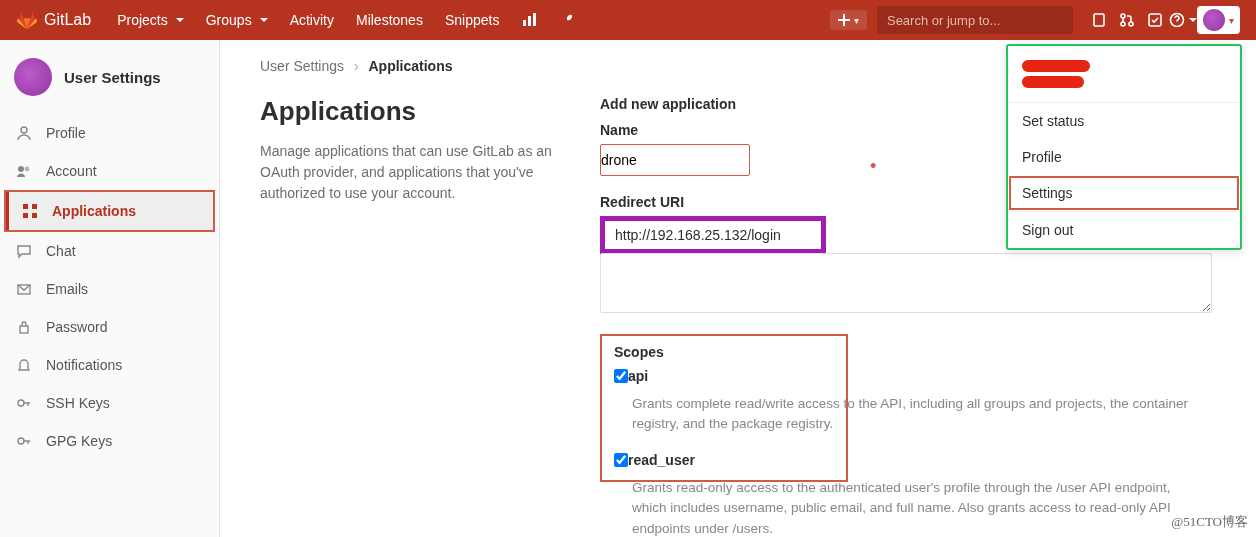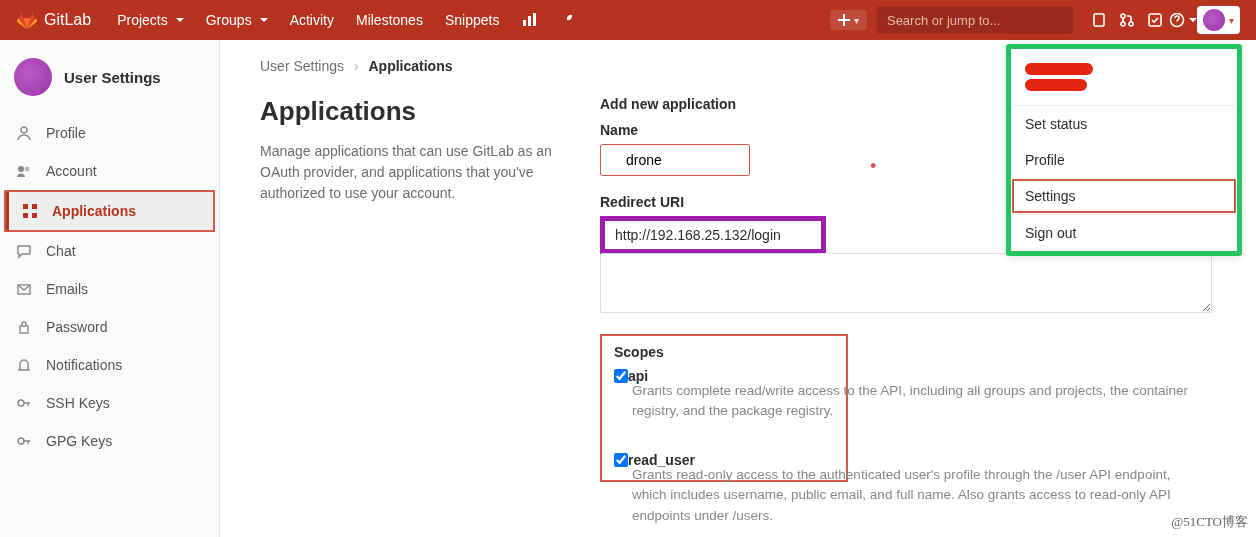--- a/index.html
+++ b/index.html
@@ -40,36 +40,36 @@
 .cols { display: flex; padding: 8px 40px 0 40px; gap: 40px; }
 .left-col { width: 300px; }
 .left-col h1 { font-size: 26px; font-weight: 600; margin-bottom: 14px; color: #2e2e2e; }
 .left-col p { color: #6e6e6e; line-height: 1.5; font-size: 14px; }
 
 .right-col { flex: 1; }
 .section-label { font-weight: 600; color: #2e2e2e; margin-bottom: 10px; display: block; }
 .form-row { margin-bottom: 18px; }
 .field-label { font-weight: 600; font-size: 14px; margin-bottom: 6px; display: block; color: #2e2e2e; }
 .req-dot { color: #d9534f; font-size: 18px; position: relative; top: 6px; }
-.text-input { width: 150px; padding: 7px 25px; border: 1px solid #ccc; border-radius: 2px; font-size: 14px; }
+.text-input { width: 150px; padding: 7px 0; border: 1px solid #ccc; border-radius: 2px; font-size: 14px; }
 .text-input.hl { border: 1px solid #d35a49; }
 .uri-hl { display: inline-block; border: 5px solid #a21caf; padding: 6px 10px 6px 10px; width: 226px; font-size: 14px; color: #2e2e2e; }
 .textarea { width: 612px; height: 60px; border: 1px solid #ddd; border-radius: 2px; resize: both; font-size: 14px; padding: 6px 10px; margin-top: -1px; }
 .hint { color: #888; font-size: 13px; margin-top: 6px; }
 
 .scopes-box { border: 2px solid #d35a49; padding: 8px 12px 12px 12px; width: 248px; position: relative; }
 .scopes-wrap { position: relative; }
 .scopes-title { font-weight: 600; margin-bottom: 8px; }
 .scope-item { margin-bottom: 14px; }
 .scope-item label { font-weight: 600; font-size: 14px; display: flex; align-items: center; gap: 0; }
 .scope-item input[type=checkbox] { width: 14px; height: 14px; }
-.scope-desc { color: #888; font-size: 13.5px; margin-top: 3px; margin-left: 20px; line-height: 1.5; width: 570px; }
-
-
-.user-menu { position: absolute; right: 14px; top: 4px; width: 236px; background: #fff; border: 5px solid #22c55e; border-radius: 3px; box-shadow: 0 2px 10px rgba(0,0,0,.12); z-index: 50; }
+.scope-desc { color: #888; font-size: 13.5px; margin-top: 16px; margin-left: 20px; line-height: 1.5; width: 570px; }
+
+
+.user-menu { position: absolute; right: 14px; top: 4px; width: 236px; background: #fff; border: 2px solid #22c55e; border-radius: 3px; box-shadow: 0 2px 10px rgba(0,0,0,.12); z-index: 50; }
 .user-menu .uhead { padding: 10px 14px; border-bottom: 1px solid #eee; }
 .red-scribble { width: 68px; height: 12px; background: #e52512; border-radius: 8px; margin: 4px 0; }
 .red-scribble.s2 { width: 62px; }
 .user-menu .uitem { padding: 10px 14px; cursor: pointer; font-size: 14px; color: #2e2e2e; }
 .user-menu .sep { border-top: 1px solid #eee; }
 .user-menu .uitem.sel { outline: 2px solid #d35a49; outline-offset: -3px; }
 
 .watermark { position: absolute; right: 8px; bottom: 6px; color: #666; font-size: 13px; font-family: Liberation Serif, serif; }
 .caret-down::after { content: ""; display: inline-block; border: 4px solid transparent; border-top-color: currentColor; margin-left: 4px; position: relative; top: 2px; }
 </style>

